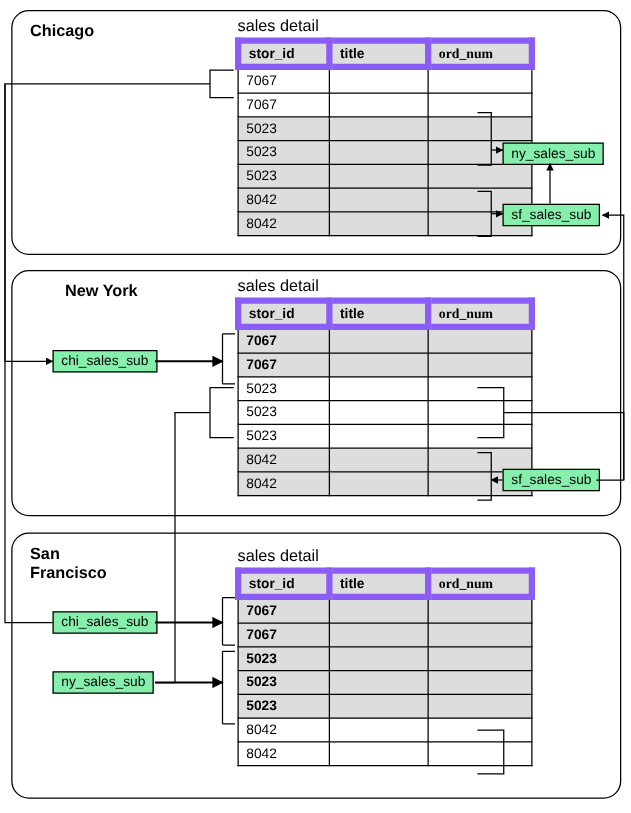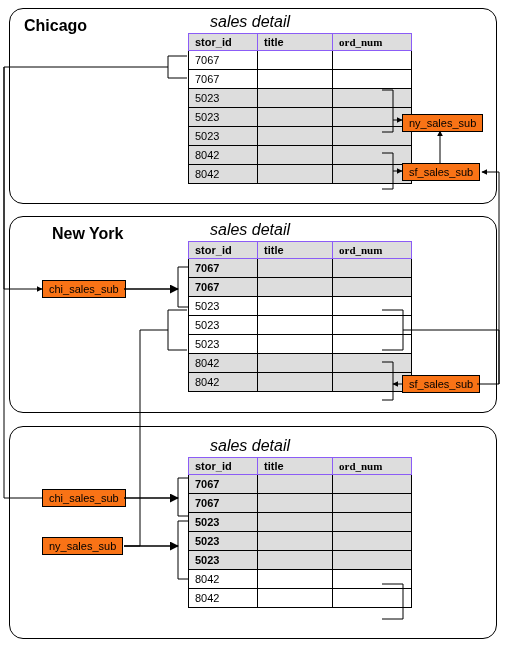--- a/index.html
+++ b/index.html
@@ -15,38 +15,36 @@
     overflow: hidden;
   }
   .panel {
     position: absolute;
     border: 1px solid #000;
     border-radius: 14px;
   }
   .panel-title {
     position: absolute;
     font-weight: bold;
-    font-size: 16px;
+    font-size: 13px;
   }
   .table-wrap {
     position: absolute;
   }
   .table-caption {
-    font-style: italic;
-    font-size: 16px;
+    font-size: 13px;
     margin-bottom: 2px;
     padding-left: 2px;
-    margin-left: 20px;
   }
   table.data {
     border-collapse: collapse;
     background: #fff;
   }
   table.data th {
-    border: 1px solid #8b5cf6;
+    border: 5px solid #8b5cf6;
     background: #ddd;
     font-weight: bold;
     font-size: 11px;
     text-align: left;
     padding: 2px 6px;
   }
   table.data td {
     border: 1px solid #000;
     font-size: 11px;
     padding: 2px 6px;
@@ -57,21 +55,21 @@
   }
   table.data tr.sub.bold td:first-child {
     font-weight: bold;
   }
   .col-stor { width: 56px; }
   .col-title { width: 62px; }
   .col-ord { width: 66px; font-family: Liberation Serif, serif; }
   .sub-label {
     position: absolute;
     border: 1px solid #000;
-    background: #f97316;
+    background: #86efac;
     font-size: 11px;
     padding: 2px 6px;
     white-space: nowrap;
   }
   svg.wires {
     position: absolute;
     left: 0; top: 0;
     width: 505px; height: 650px;
     pointer-events: none;
   }
@@ -179,20 +177,22 @@
             <td>8042</td>
             <td></td>
             <td></td>
           </tr>
         </tbody>
     </table>
   </div>
 </div>
 
 <div class="panel" style="left:9px; top:426px; width:486px; height:211px;">
+  <div class="panel-title" style="left:14px; top:8px; white-space:pre-line;">San
+Francisco</div>
   <div class="table-wrap" style="left:178px; top:10px;">
     <div class="table-caption">sales detail</div>
     <table class="data">
       <thead>
         <tr>
           <th class="col-stor">stor_id</th>
           <th class="col-title">title</th>
           <th class="col-ord">ord_num</th>
         </tr>
       </thead>

